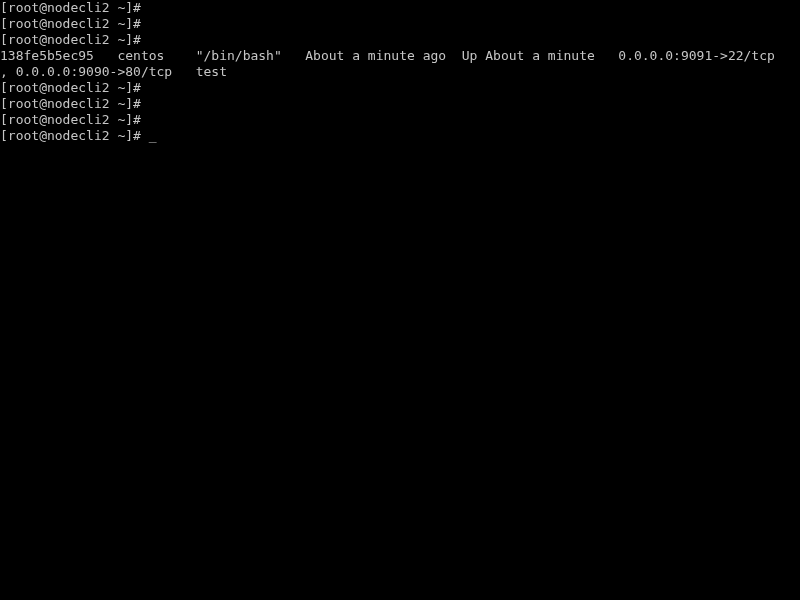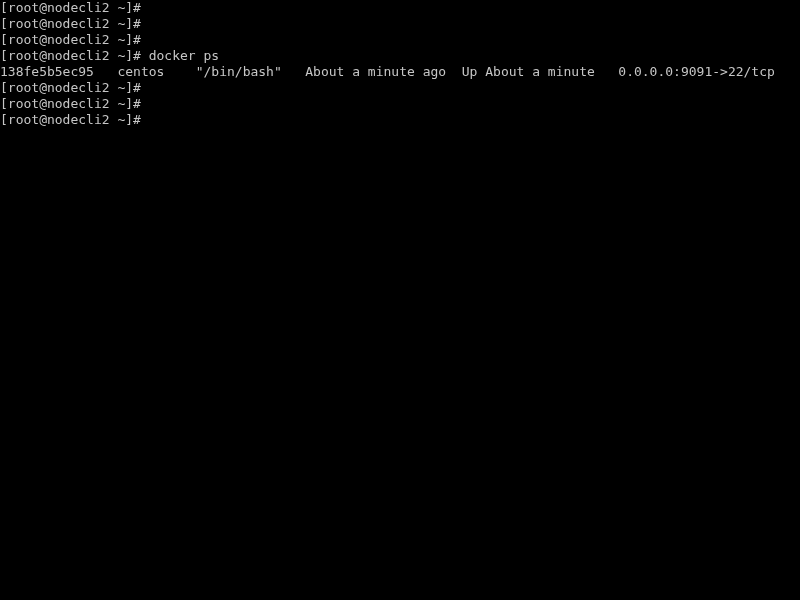--- a/index.html
+++ b/index.html
@@ -53,20 +53,21 @@
 </style>
 </head>
 <body>
 
 <div id="terminal">
   <div class="screen">
 
     <div class="line">[root@nodecli2 ~]#</div>
     <div class="line">[root@nodecli2 ~]#</div>
     <div class="line">[root@nodecli2 ~]#</div>
-    <div class="line">[root@nodecli2 ~]# docker ps</div>
     <div class="line">138fe5b5ec95   centos    "/bin/bash"   About a minute ago  Up About a minute   0.0.0.0:9091-&gt;22/tcp</div>
+    <div class="line">, 0.0.0.0:9090-&gt;80/tcp   test</div>
     <div class="line">[root@nodecli2 ~]#</div>
     <div class="line">[root@nodecli2 ~]#</div>
     <div class="line">[root@nodecli2 ~]#</div>
+    <div class="line"><span>[root@nodecli2 ~]# </span><span class="cursor">_</span></div>
 
   </div>
 </div>
 
 </body></html>

